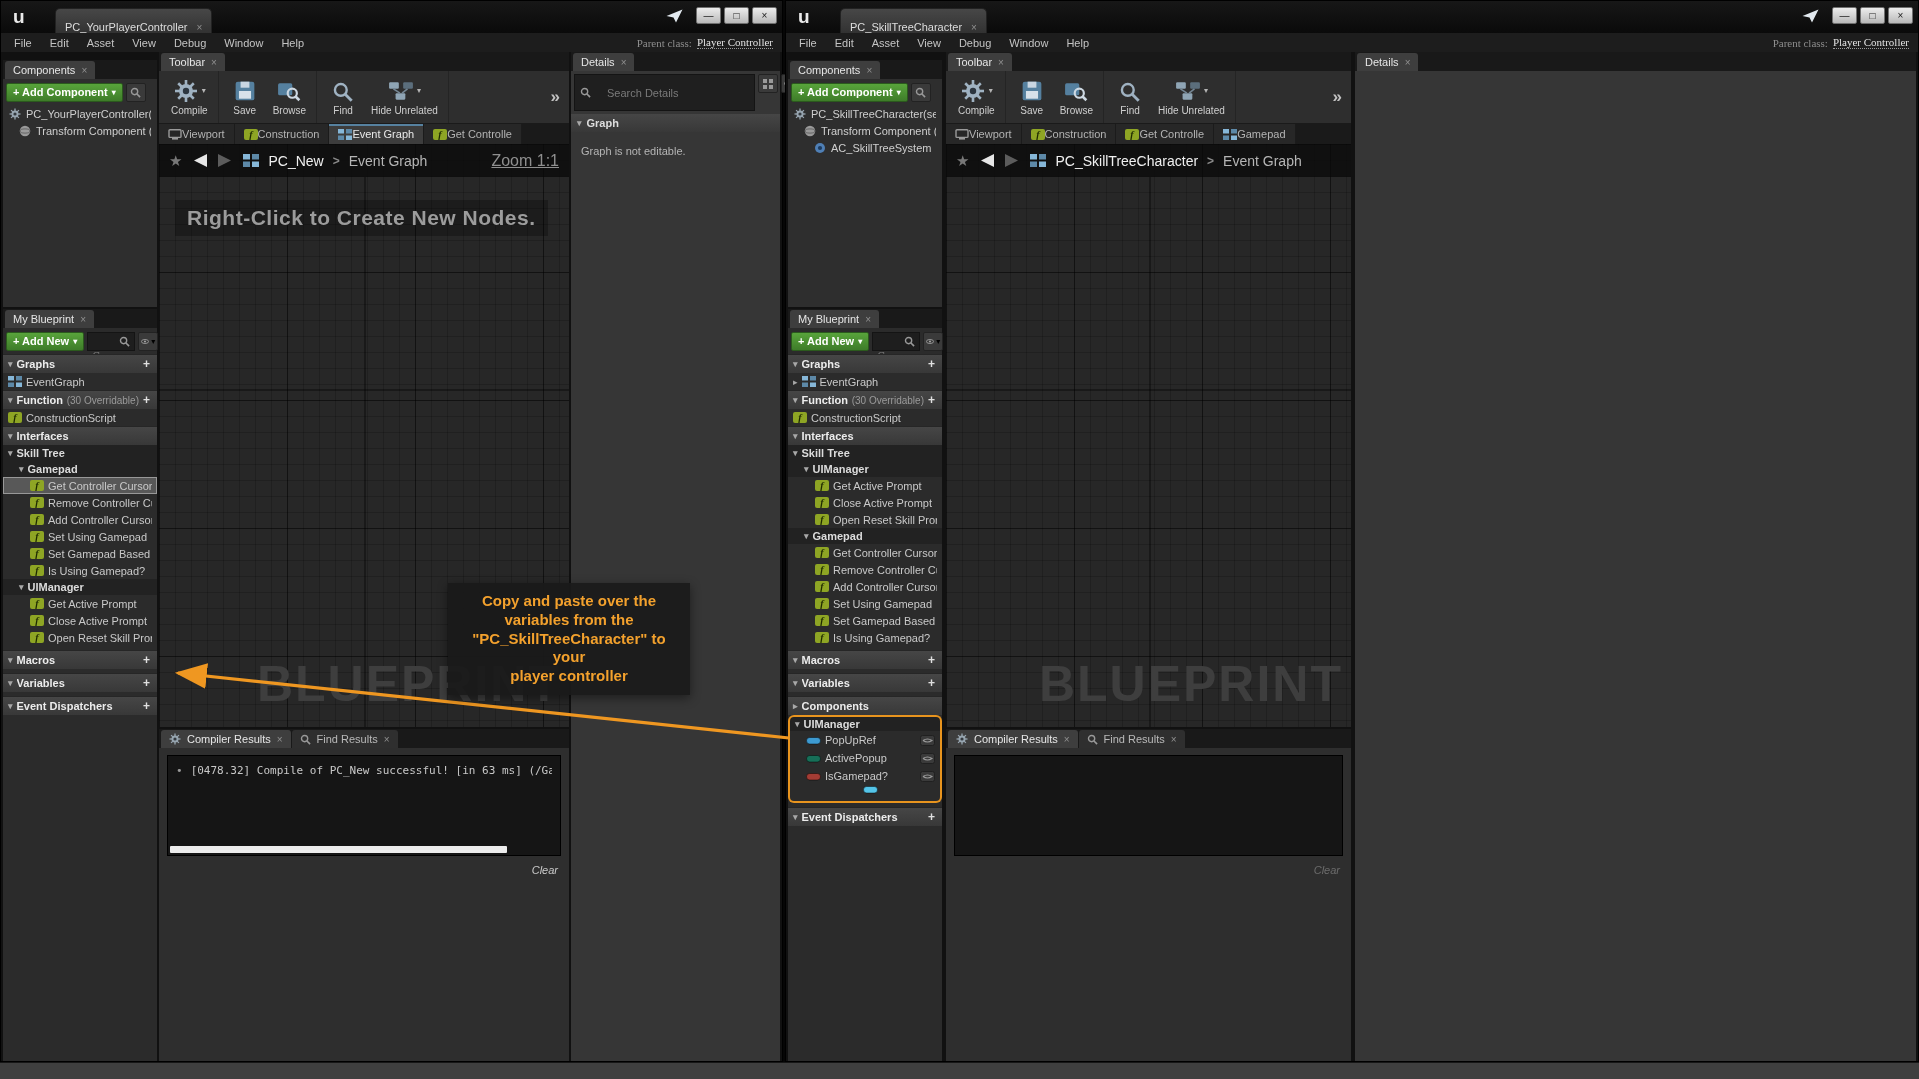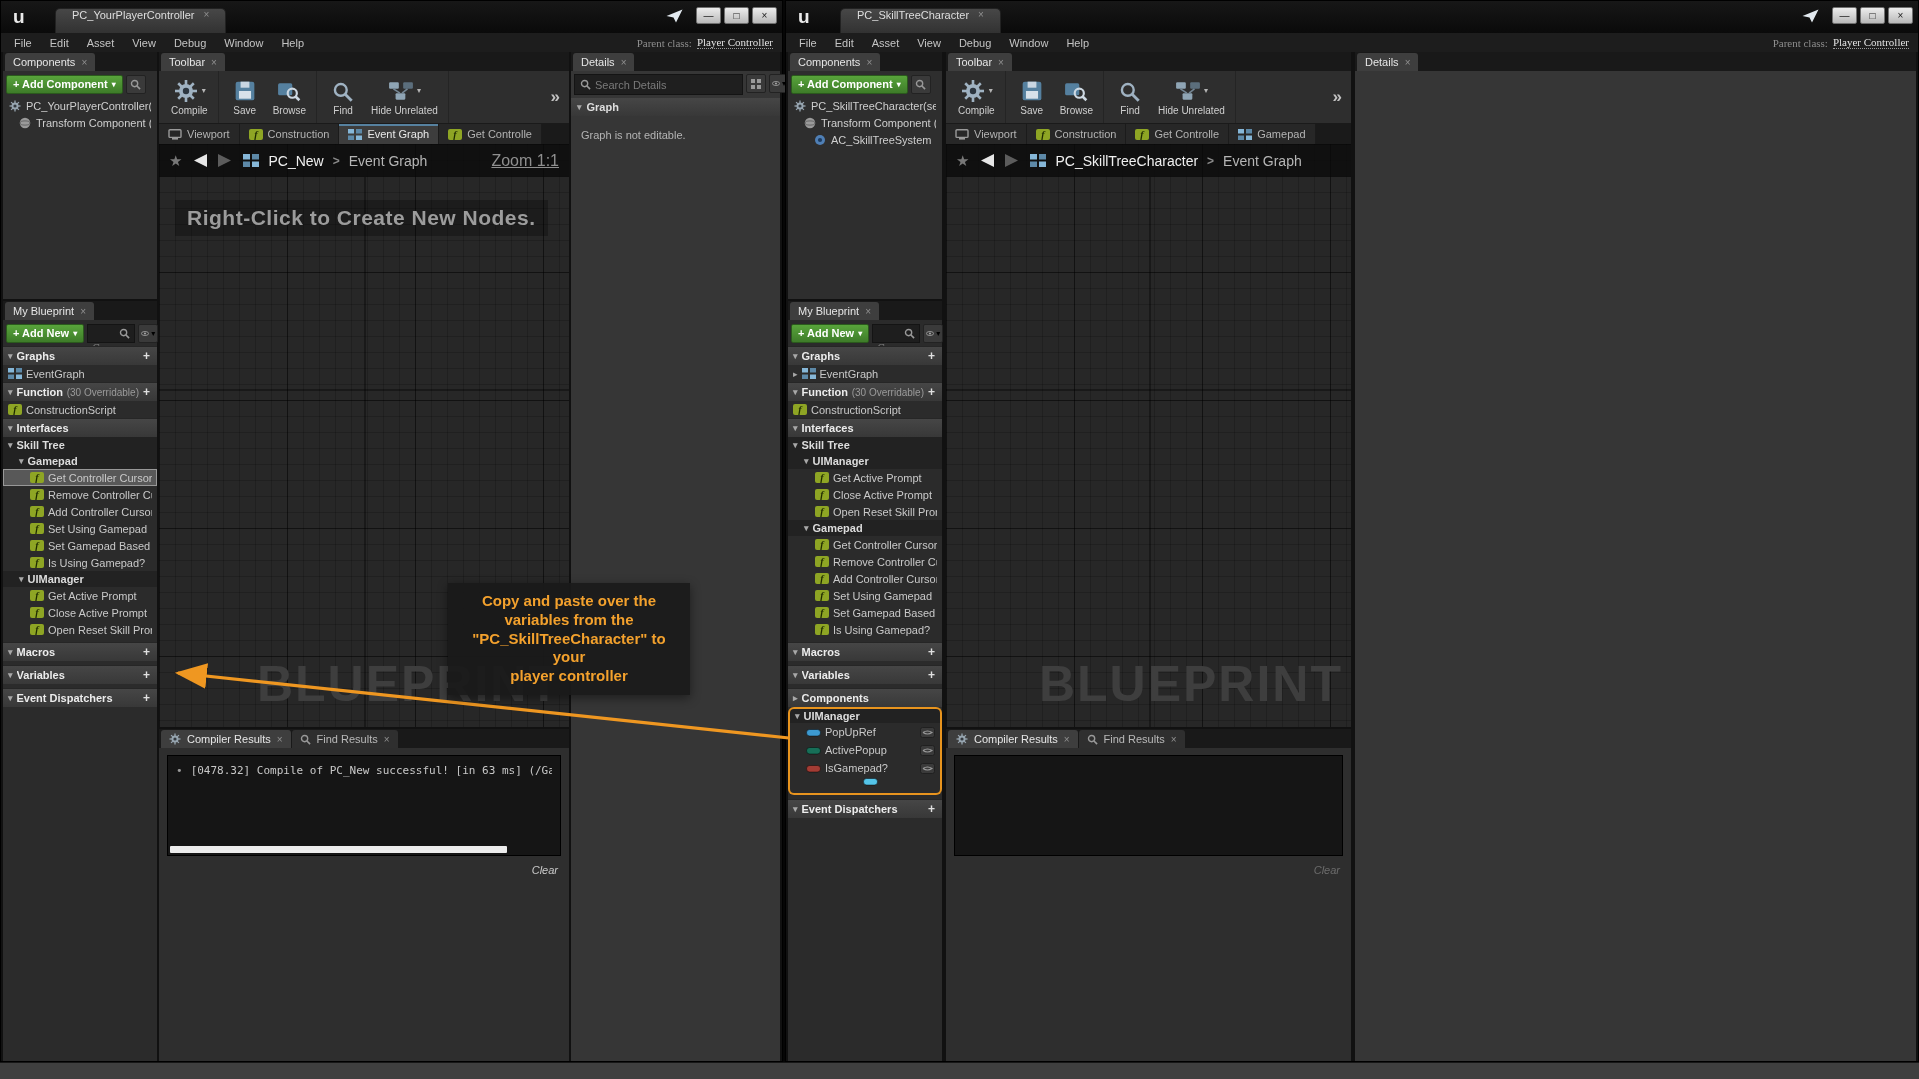--- a/index.html
+++ b/index.html
@@ -8,38 +8,38 @@
   body{position:relative;}
 
   .window{position:absolute;top:0;height:1062px;background:#161616;border:1px solid #000;}
   #win-left{left:0;width:783px;}
   #win-right{left:785px;width:1134px;}
 
   
   .titlebar{position:absolute;top:0;left:0;right:0;height:32px;background:linear-gradient(#171717,#0a0a0a);}
   .ulogo{position:absolute;left:12px;top:5px;font-size:19px;font-weight:bold;color:#e9e9e9;}
   .doc-tab{position:absolute;left:54px;bottom:0;height:25px;background:linear-gradient(#474747,#323232);
-    border:1px solid #222;border-bottom:none;border-radius:5px 5px 0 0;display:flex;align-items:flex-start;gap:9px;
-    padding:0 16px;font-size:11px;color:#dedede;}
+    border:1px solid #222;border-bottom:none;border-radius:5px 5px 0 0;display:flex;align-items:flex-end;gap:9px;
+    padding:0 9px;font-size:11px;color:#dedede;}
   .tab-x{color:#909090;font-size:10px;}
   .win-controls{position:absolute;right:5px;top:6px;display:flex;align-items:center;gap:3px;}
   .plane{margin-right:10px;display:inline-flex;}
   .wbtn{width:25px;height:17px;background:linear-gradient(#ececec,#b9b9b9);border:1px solid #6f6f6f;border-radius:2px;
     color:#1c1c1c;font-size:10px;display:flex;align-items:center;justify-content:center;}
 
   
   .menubar{position:absolute;top:32px;left:0;right:0;height:19px;background:#1d1d1d;display:flex;align-items:center;}
   .menu{display:flex;list-style:none;padding:0 4px;}
   .menu li{padding:8px 9px;color:#c4c4c4;font-size:11px;cursor:default;}
   .parent-class{margin-left:auto;padding-right:9px;font-size:11px;display:flex;gap:5px;align-items:center;font-family:Liberation Serif, serif;}
   .pc-label{color:#8d8d8d;}
   .pc-value{color:#e2e2e2;border-bottom:1px dotted #9a9a9a;}
 
   .content{position:absolute;top:51px;left:0;right:0;bottom:0;background:#111;}
-  .col-side{position:absolute;top:0;bottom:0;}
+  .col-side{position:absolute;top:8px;bottom:0;}
   #win-left .col-side,#win-right .col-side{left:2px;width:154px;}
   .col-center{position:absolute;top:0;bottom:0;}
   #win-left .col-center{left:158px;width:410px;}
   #win-right .col-center{left:160px;width:405px;}
   .col-right{position:absolute;top:0;bottom:0;right:2px;}
   #win-left .col-right{left:570px;}
   #win-right .col-right{left:569px;}
 
   .panel{background:#2e2e2e;}
   .components-panel{position:absolute;top:0;left:0;right:0;height:247px;}
@@ -96,21 +96,21 @@
 
   .tb-row{display:flex;align-items:center;height:52px;background:#2e2e2e;padding:0 2px;}
   .tb-group{display:flex;height:100%;align-items:center;padding:0 5px;border-right:1px solid #242424;gap:2px;}
   .tb-btn{display:flex;flex-direction:column;align-items:center;justify-content:center;gap:2px;min-width:42px;
     padding:2px 5px;color:#cfcfcf;}
   .iconrow{display:flex;align-items:center;gap:3px;height:24px;}
   .tb-caret{font-size:8px;color:#b5b5b5;}
   .tb-label{font-size:10px;white-space:nowrap;}
   .tb-overflow{margin-left:auto;color:#c2c2c2;font-size:17px;font-weight:bold;padding-right:7px;}
 
-  .gtab{height:20px;display:flex;align-items:center;gap:5px;padding:0 9px;font-size:11px;color:#b3b3b3;
+  .gtab{height:20px;display:flex;align-items:center;padding:0 9px;font-size:11px;color:#b3b3b3;
     background:#272727;border-right:1px solid #1b1b1b;white-space:nowrap;}
   .gtab.active{background:#3d3d3d;color:#e9e9e9;box-shadow:inset 0 2px 0 #56819f;}
 
   .crumbbar{position:absolute;top:0;left:0;right:0;height:33px;background:rgba(8,8,8,0.72);display:flex;
     align-items:center;gap:9px;padding:0 10px;z-index:3;}
   .star{font-size:15px;color:#787878;}
   .crumb-root{color:#f0f0f0;font-size:14px;}
   .crumb-sep{color:#8b8b8b;font-size:12px;font-weight:bold;}
   .crumb-cur{color:#b6b6b6;font-size:14px;}
   .zoom{margin-left:auto;color:#8f8f8f;font-size:16px;text-decoration:underline;}
@@ -126,21 +126,21 @@
   .logbox{position:absolute;left:8px;right:8px;top:26px;height:101px;background:#151515;border:1px solid #000;
     padding:8px 8px;font-family:"DejaVu Sans Mono",monospace;font-size:11px;color:#c8c8c8;}
   .logline{display:flex;gap:8px;white-space:nowrap;overflow:hidden;}
   .bullet{color:#9a9a9a;}
   .h-scrollbar{position:absolute;left:2px;bottom:2px;height:7px;width:86%;background:#ececec;border-radius:1px;}
   .clear-row{position:absolute;top:131px;right:11px;}
   .clear-btn{font-size:11px;color:#cacaca;font-style:italic;}
   .clear-btn.disabled{color:#6c6c6c;}
 
   .details-search{display:flex;gap:3px;padding:3px;}
-  .search-input{flex:1;display:flex;align-items:center;background:#1f1f1f;border:1px solid #141414;height:21px;padding:0 5px;gap:4px;}
+  .search-input{flex:1;display:flex;align-items:center;background:#1f1f1f;border:1px solid #141414;height:37px;padding:0 5px;gap:16px;}
   .search-input input{flex:1;background:transparent;border:none;outline:none;color:#bbb;font-size:11px;font-family:inherit;}
   .detail-section{height:18px;background:linear-gradient(#464646,#383838);display:flex;align-items:center;gap:5px;
     padding:0 6px;font-size:11px;font-weight:bold;color:#dedede;}
   .detail-body{padding:13px 10px;font-size:11px;color:#b4b4b4;}
 
   .bottom-strip{position:absolute;left:0;right:0;bottom:0;height:17px;background:#3f3f3f;border-top:1px solid #171717;z-index:10;}
 
   .annotation{position:absolute;left:448px;top:583px;width:242px;padding:9px 6px;background:rgba(26,26,26,0.93);
     color:#f3a12d;font-size:15px;font-weight:bold;text-align:center;white-space:pre-line;line-height:1.25;
     z-index:45;box-shadow:0 3px 10px rgba(0,0,0,0.45);}

